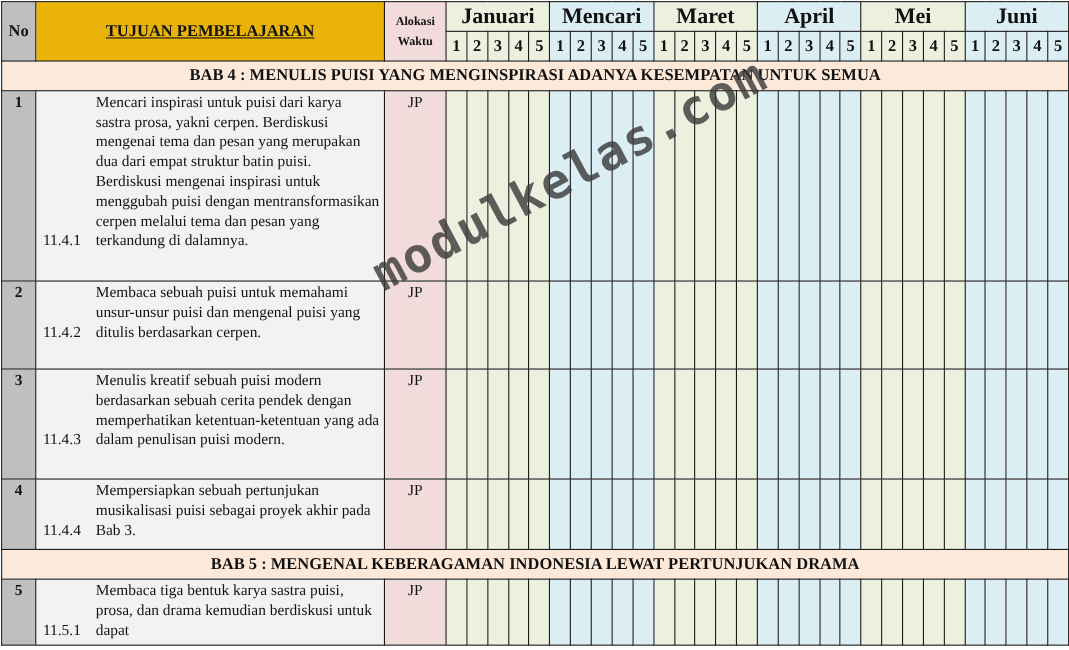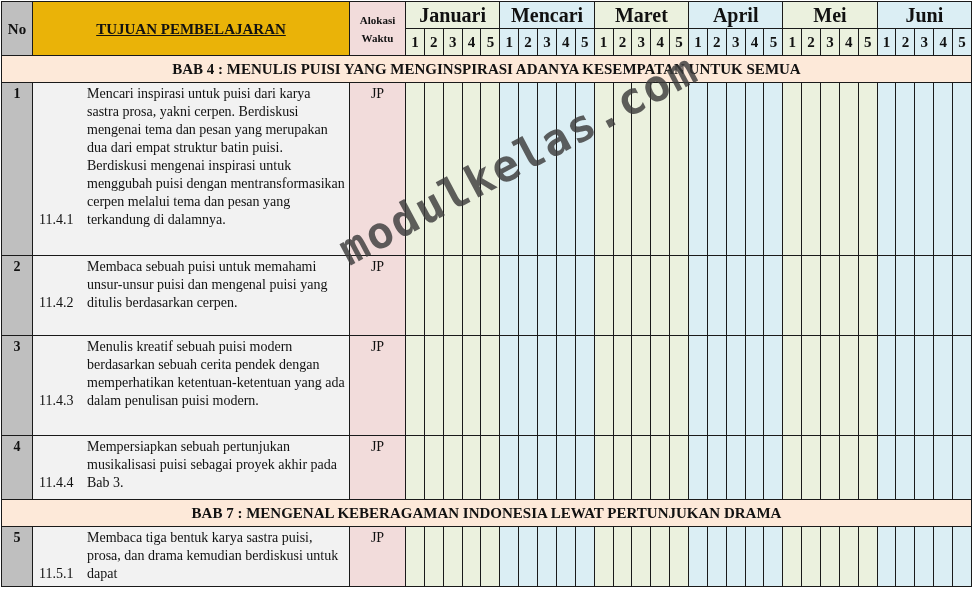--- a/index.html
+++ b/index.html
@@ -265,21 +265,21 @@
         <td class="g"></td>
         <td class="g"></td>
         <td class="g"></td>
         <td class="b"></td>
         <td class="b"></td>
         <td class="b"></td>
         <td class="b"></td>
         <td class="b"></td>
       </tr>
       <tr>
-        <td colspan="33" class="bab">BAB 7 : MENGENAL KEBERAGAMAN INDONESIA LEWAT PERTUNJUKAN DRAMA</td>
+        <td colspan="33" class="bab">BAB 5 : MENGENAL KEBERAGAMAN INDONESIA LEWAT PERTUNJUKAN DRAMA</td>
       </tr>
       <tr style="height: 60px;">
         <td class="no">5</td>
         <td class="tp">
           <div class="tp-inner">
             <span class="code">11.5.1</span>
             <span class="desc">Membaca tiga bentuk karya sastra puisi, prosa, dan drama kemudian berdiskusi untuk dapat</span>
           </div>
         </td>
         <td class="al">JP</td>

